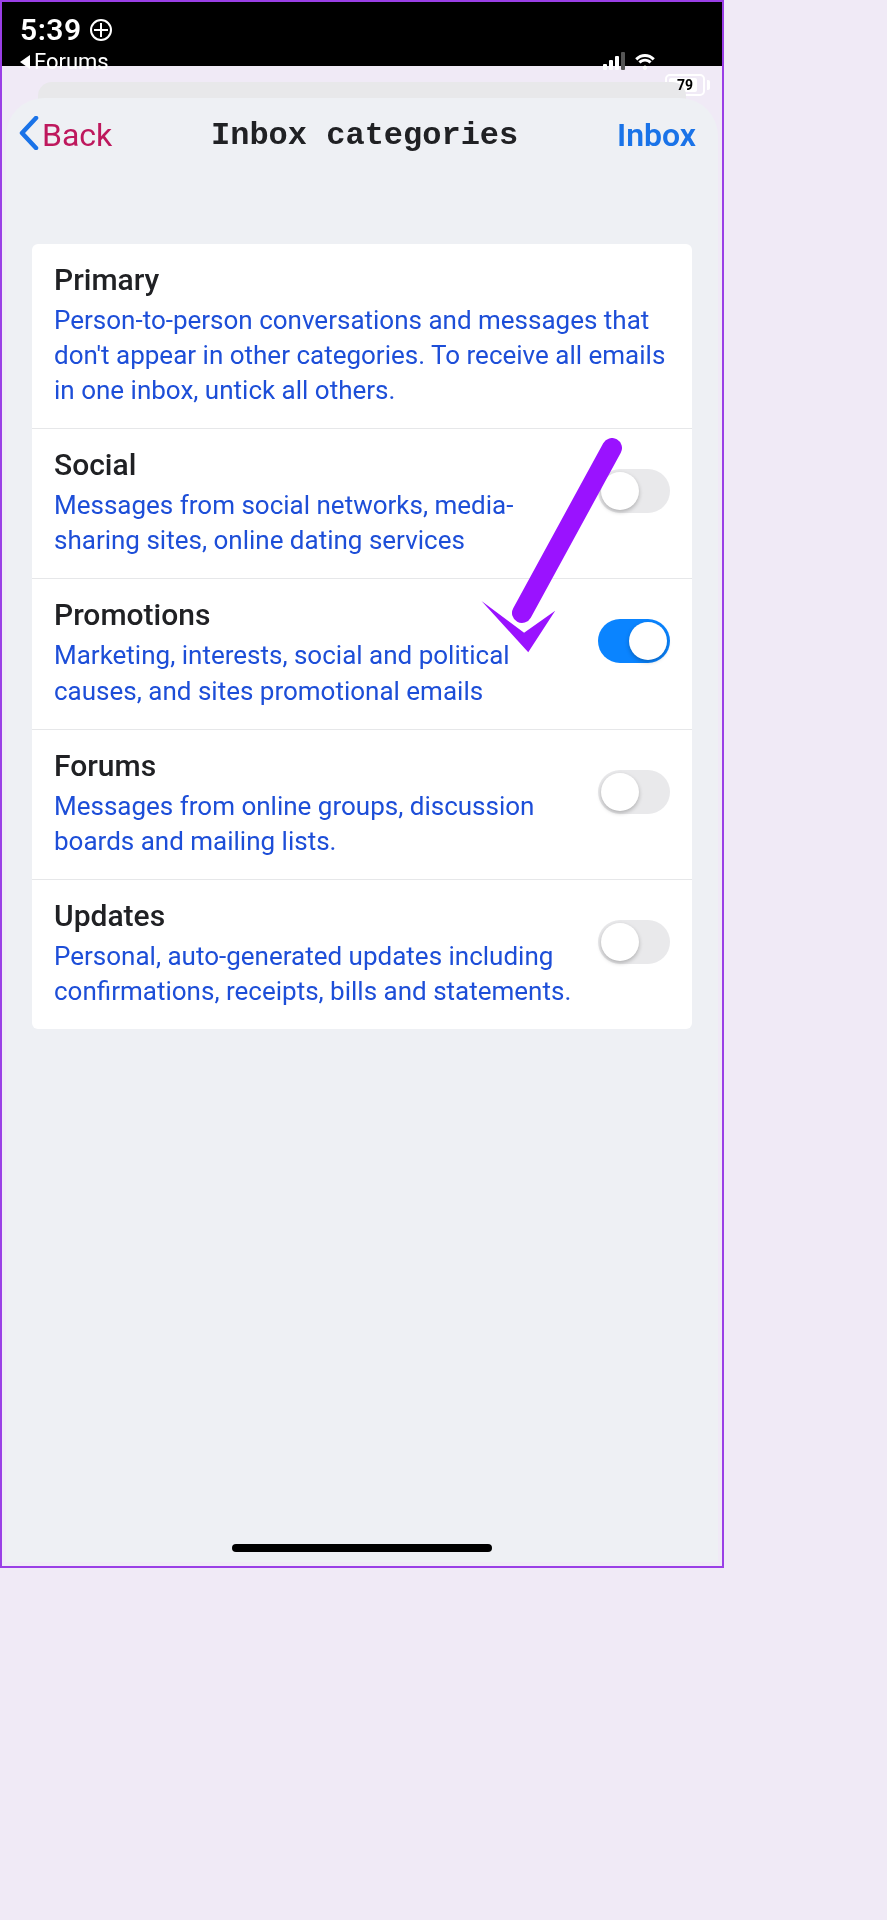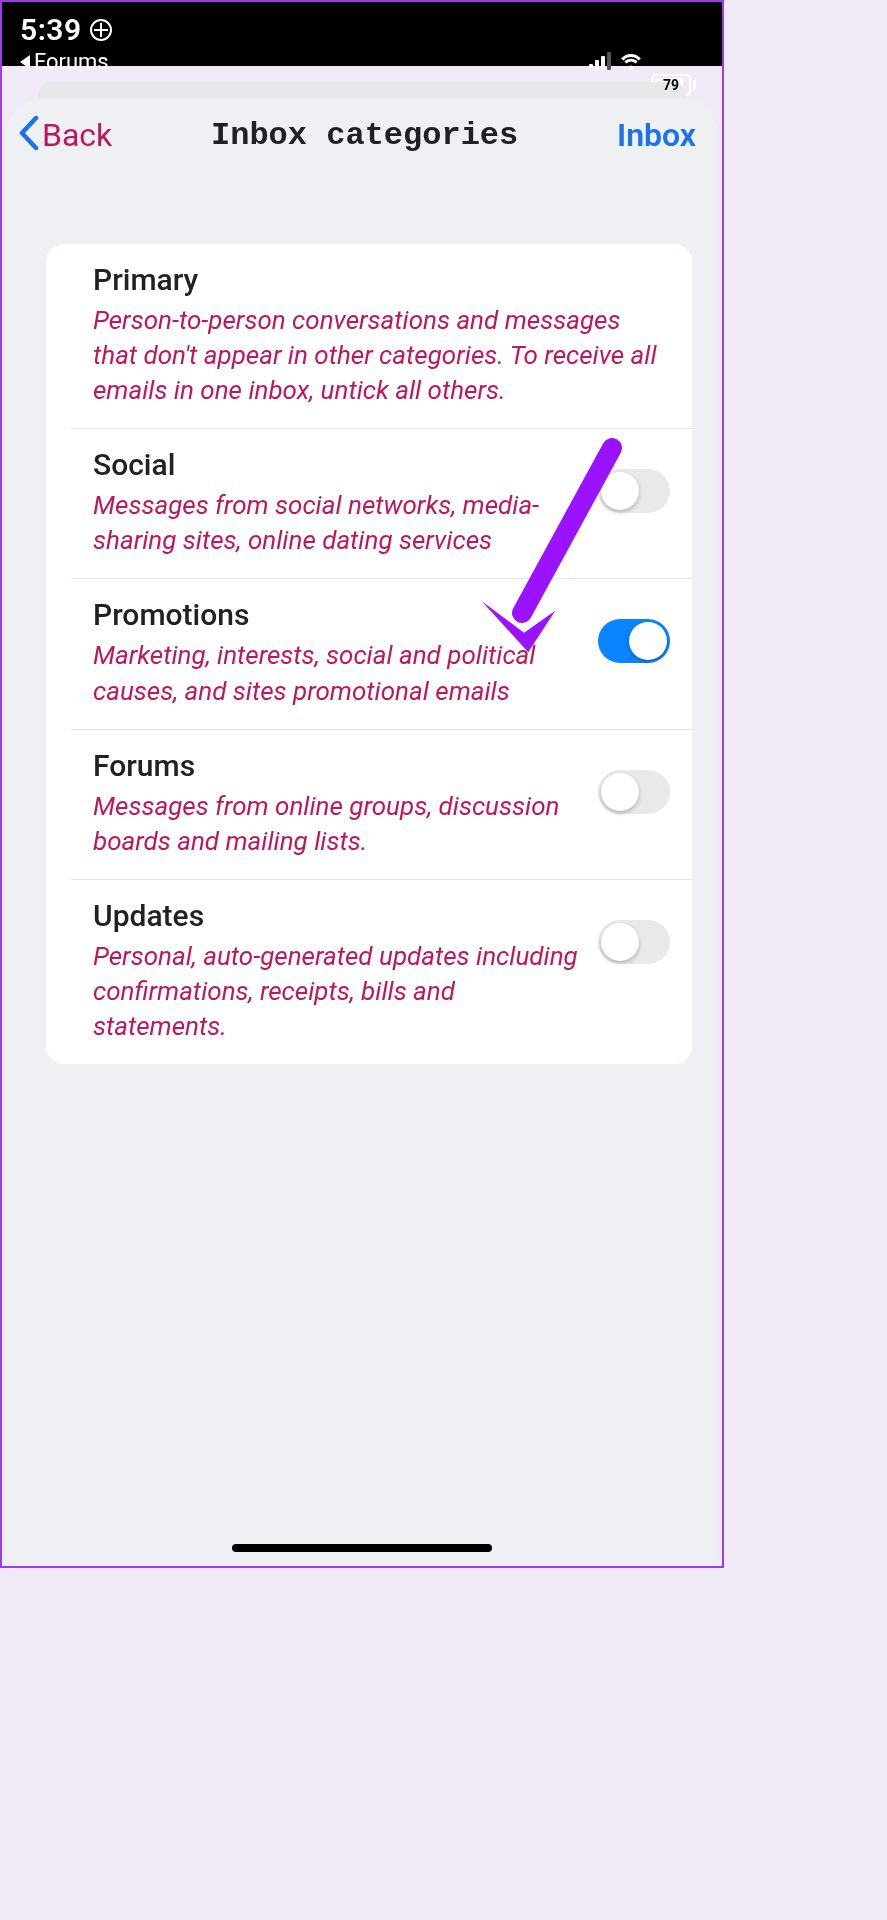--- a/index.html
+++ b/index.html
@@ -16,21 +16,21 @@
 
   
   .status-bar {
     background: #000;
     color: #fff;
     height: 64px;
     width: 100%;
     display: flex;
     align-items: flex-start;
     justify-content: space-between;
-    padding: 10px 26px 0 18px;
+    padding: 10px 12px 0 18px;
     position: relative;
   }
   .status-left { display: flex; flex-direction: column; gap: 2px; }
   .status-time-row { display: flex; align-items: center; gap: 8px; }
   .status-time { font-size: 30px; font-weight: 600; letter-spacing: 0.5px; }
   .status-globe {
     width: 22px; height: 22px; border: 2px solid #fff; border-radius: 50%;
     position: relative; display: inline-block;
   }
   .status-globe::before {
@@ -95,40 +95,39 @@
   .nav-title {
     font-size: 32px; font-weight: 600; color: #202124;
     font-family: Liberation Mono, monospace;
   }
   .nav-done {
     color: #1a73e8; font-size: 32px; font-weight: 600; cursor: pointer;
   }
 
   
   .card {
-    margin: 70px 26px 0 40px;
+    margin: 70px 26px 0 26px;
     background: #fff;
-    border-radius: 18px;
+    border-radius: 6px;
     overflow: hidden;
-    padding-left: 25px;
   }
   .row {
     display: flex;
     align-items: flex-start;
     gap: 16px;
     padding: 18px 22px 20px 22px;
     border-bottom: 1px solid #e6e7e9;
   }
   .row:last-child { border-bottom: none; }
   .row-text { flex: 1; min-width: 0; }
   .row-title {
     font-size: 30px; font-weight: 500; color: #202124; margin-bottom: 6px;
   }
   .row-desc {
-    font-size: 26px; line-height: 1.35; color: #be185d; font-style: italic;
+    font-size: 26px; line-height: 1.35; color: #1d4ed8;
   }
   .row-ctrl { padding-top: 22px; flex-shrink: 0; }
 
   
   .toggle {
     width: 72px; height: 44px; background: #e9e9eb; border-radius: 22px;
     position: relative; cursor: pointer; transition: background .15s;
   }
   .toggle .knob {
     position: absolute; top: 3px; left: 3px; width: 38px; height: 38px;

